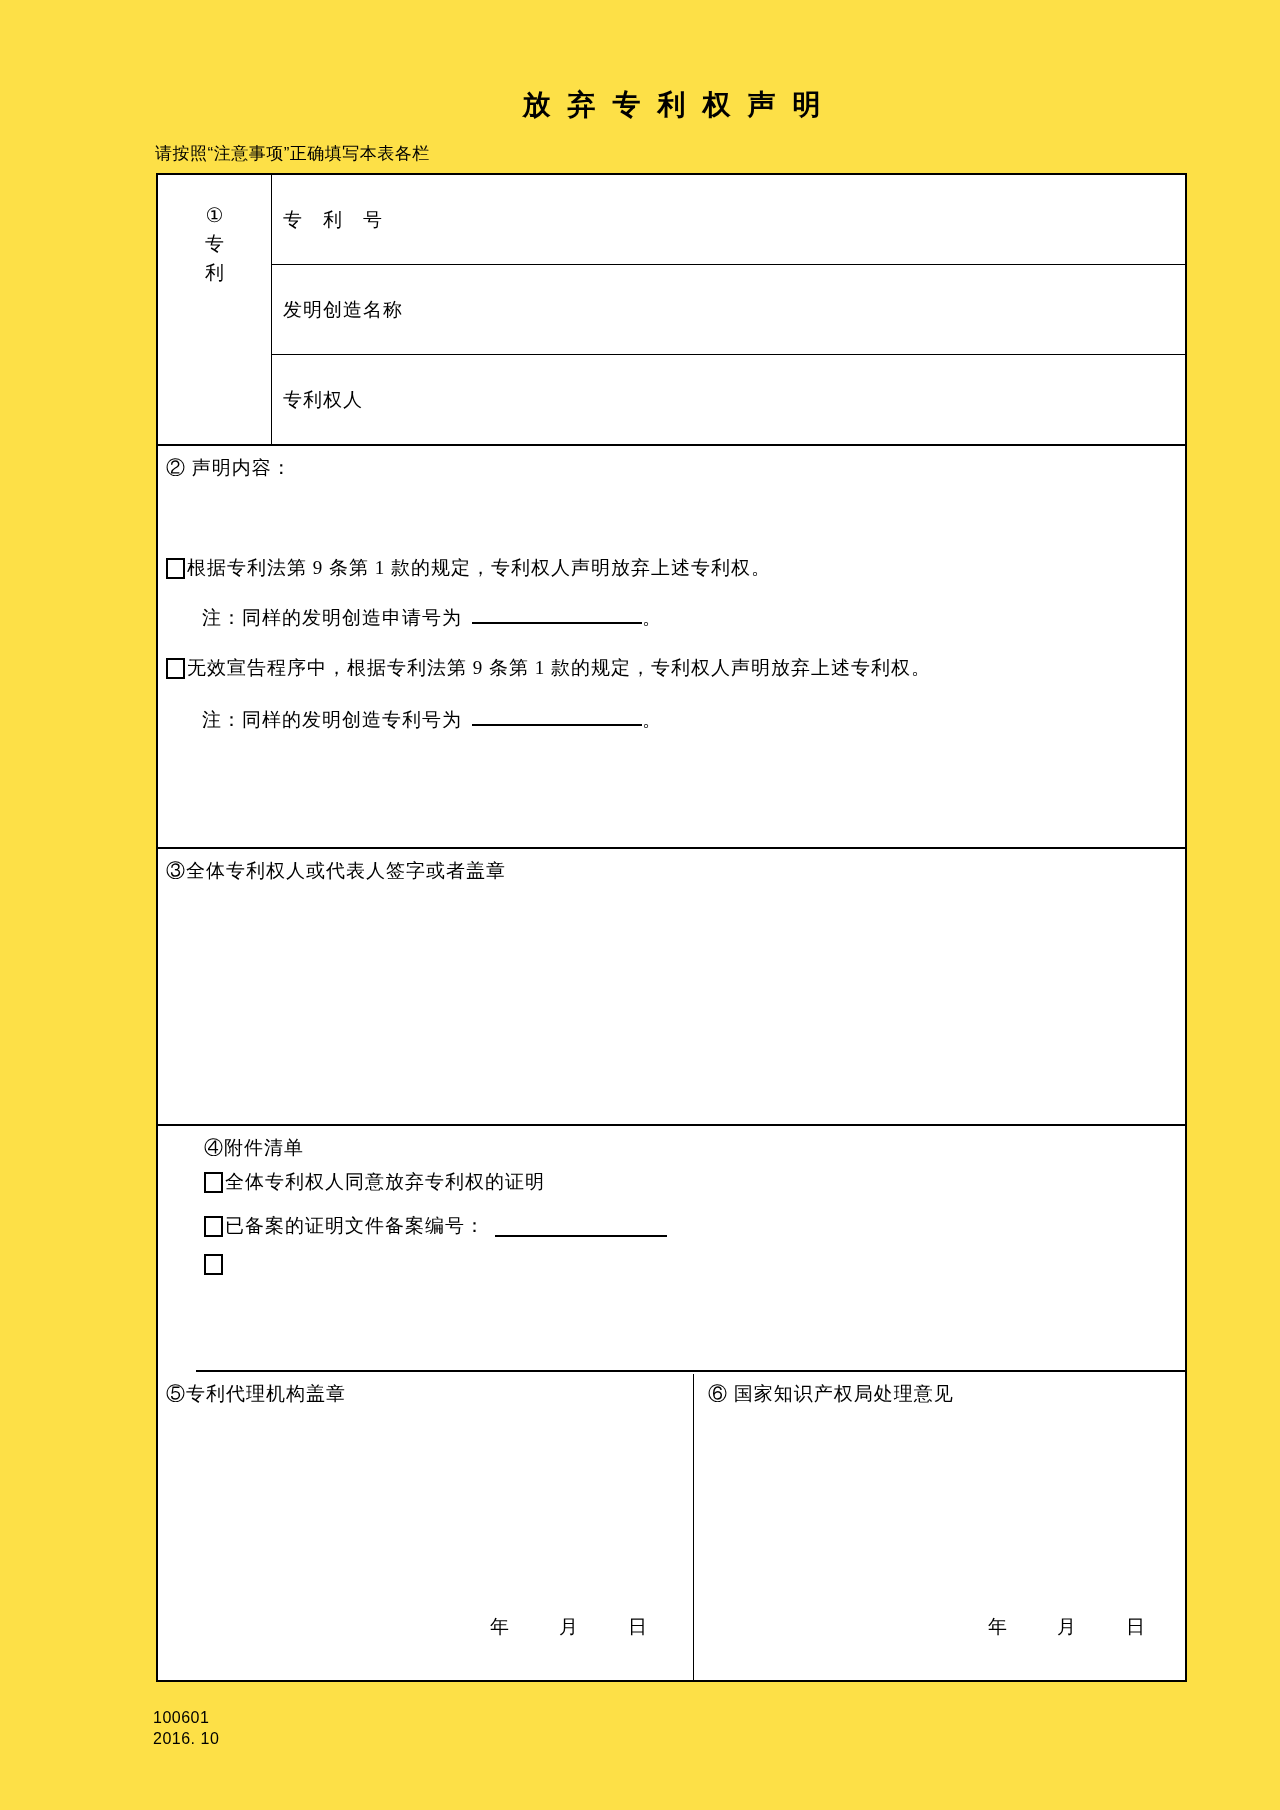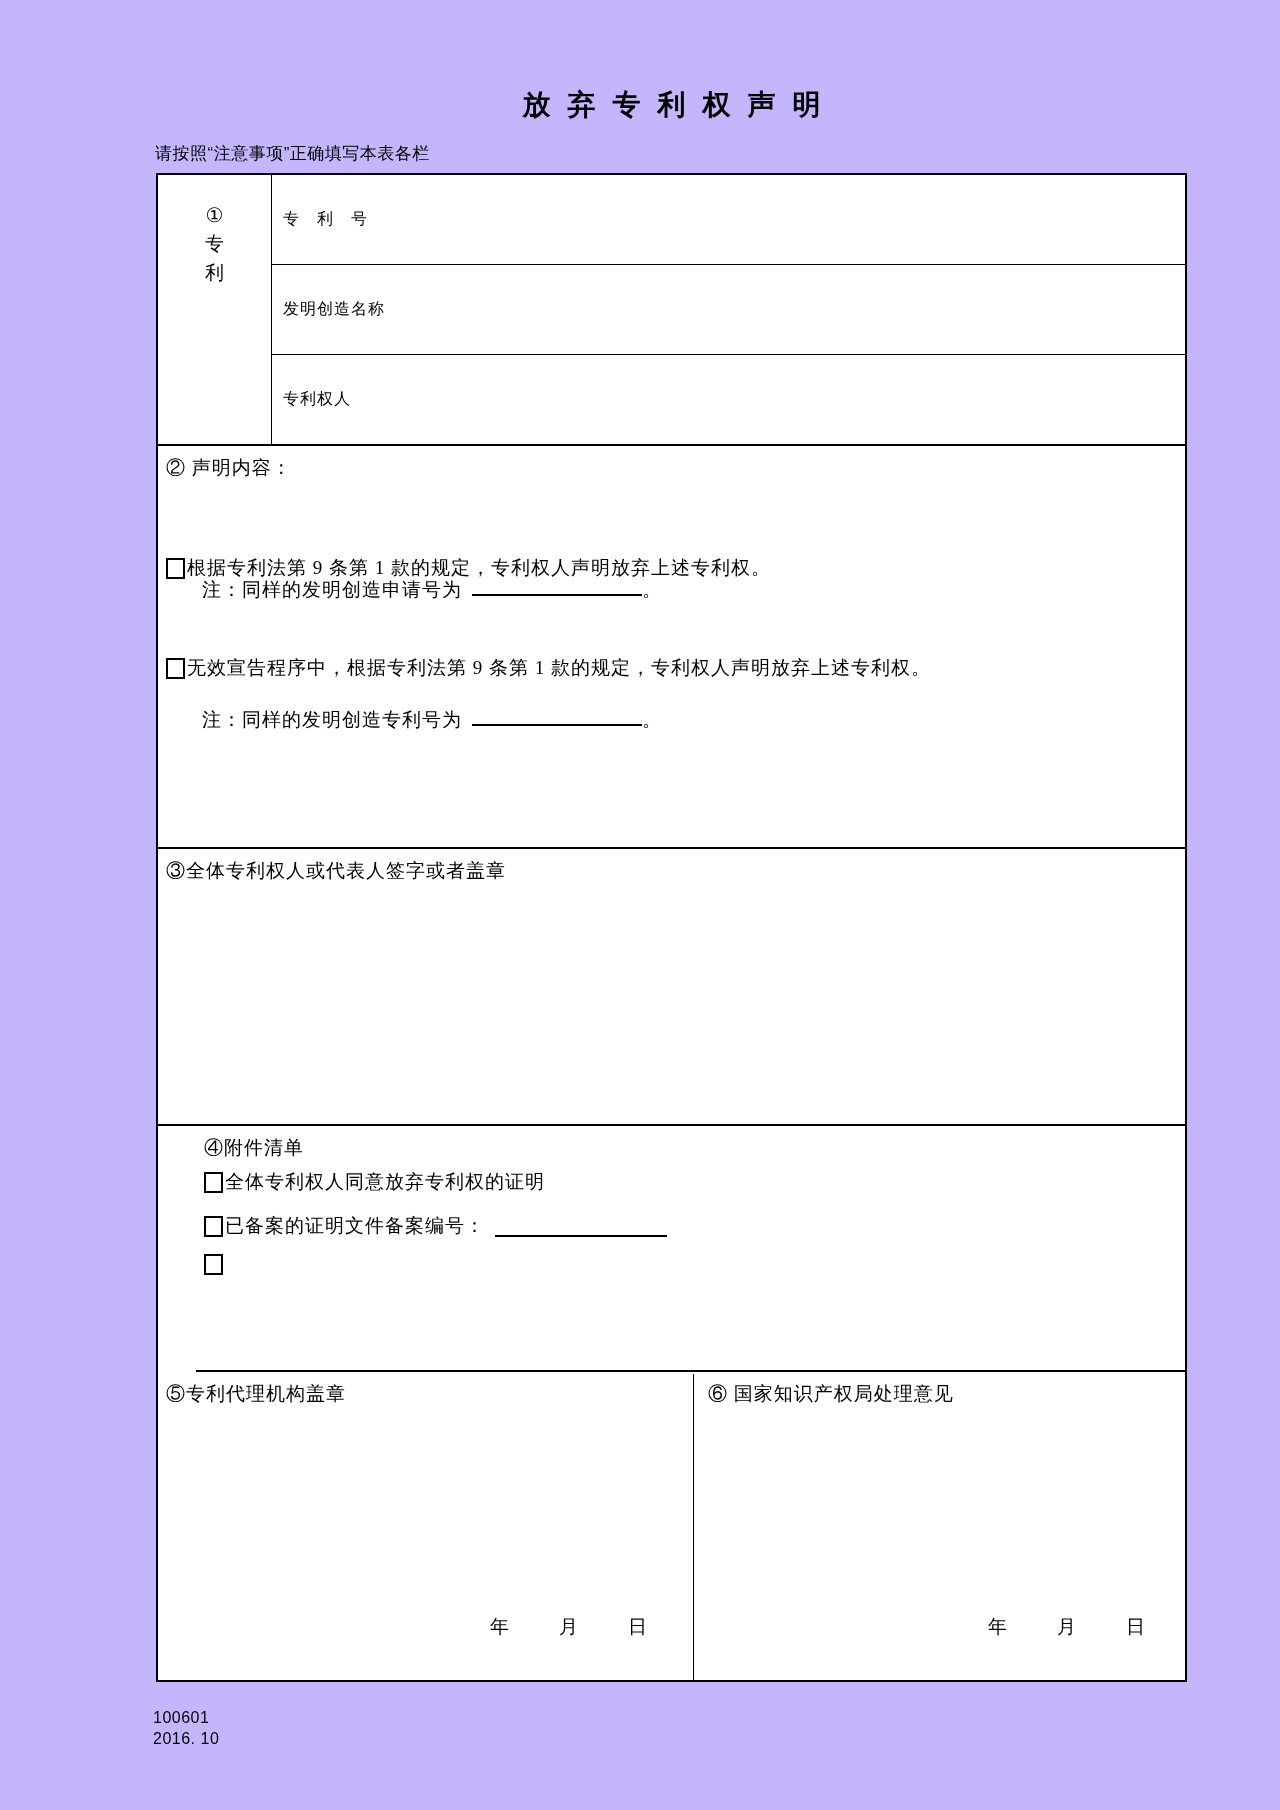--- a/index.html
+++ b/index.html
@@ -1,17 +1,17 @@
 <!DOCTYPE html>
 <html><head>
 <meta charset="utf-8">
 <style>
   html,body{margin:0;padding:0;background:#fff;}
   .page{
-    position:relative;width:1280px;height:1810px;background:#c4b5fd;
+    position:relative;width:1280px;height:1810px;background:#fde047;
     color:#000;font-family:"Liberation Serif","DejaVu Serif",serif;
     overflow:hidden;
   }
   .title{
     position:absolute;left:156px;top:86px;width:1031px;
     text-align:center;font-size:28px;font-weight:bold;
     letter-spacing:17px;text-indent:17px;white-space:nowrap;
   }
   .subtitle{
     position:absolute;left:155px;top:142px;
@@ -27,21 +27,21 @@
   .sec1-col1{
     width:114px;border-right:1px solid #000;box-sizing:border-box;
     display:flex;flex-direction:column;align-items:center;
     padding-top:26px;font-size:19px;line-height:29px;
   }
   .circ{font-size:20px;line-height:28px;}
   .stack{width:20px;word-break:break-all;text-align:center;line-height:29px;}
   .sec1-rows{flex:1;display:flex;flex-direction:column;}
   .frow{
     flex:1;border-bottom:1px solid #000;display:flex;align-items:center;
-    padding-left:11px;font-size:16px;letter-spacing:1px;
+    padding-left:11px;font-size:19px;letter-spacing:1px;
   }
   .frow:last-child{border-bottom:none;}
   .sec2{top:273px;height:401px;border-bottom:2px solid #000;}
   .sec3{top:676px;height:275px;border-bottom:2px solid #000;}
   .sec4{top:953px;height:244px;border-bottom:2px solid #000;margin-left:38px;}
   .sec56{top:1199px;bottom:0;display:flex;}
   .sec5{width:536px;border-right:1px solid #000;box-sizing:border-box;position:relative;}
   .sec6{flex:1;position:relative;}
   .hdr{
     position:absolute;left:8px;top:7px;font-size:19px;letter-spacing:1px;white-space:nowrap;
@@ -107,21 +107,21 @@
 
     <div class="sec sec2">
       <div class="hdr">② 声明内容：</div>
 
 
       <div class="cbline" style="top:107px;">
         <span class="checkbox"></span>
         <span>根据专利法第 9 条第 1 款的规定，专利权人声明放弃上述专利权。</span>
       </div>
 
-      <div class="noteline" style="top:126px;">
+      <div class="noteline" style="top:154px;">
         <span>注：同样的发明创造申请号为</span><span class="blank"></span><span>。</span>
       </div>
 
       <div class="cbline" style="top:207px;">
         <span class="checkbox"></span>
         <span>无效宣告程序中，根据专利法第 9 条第 1 款的规定，专利权人声明放弃上述专利权。</span>
       </div>
 
       <div class="noteline" style="top:256px;">
         <span>注：同样的发明创造专利号为</span><span class="blank"></span><span>。</span>

